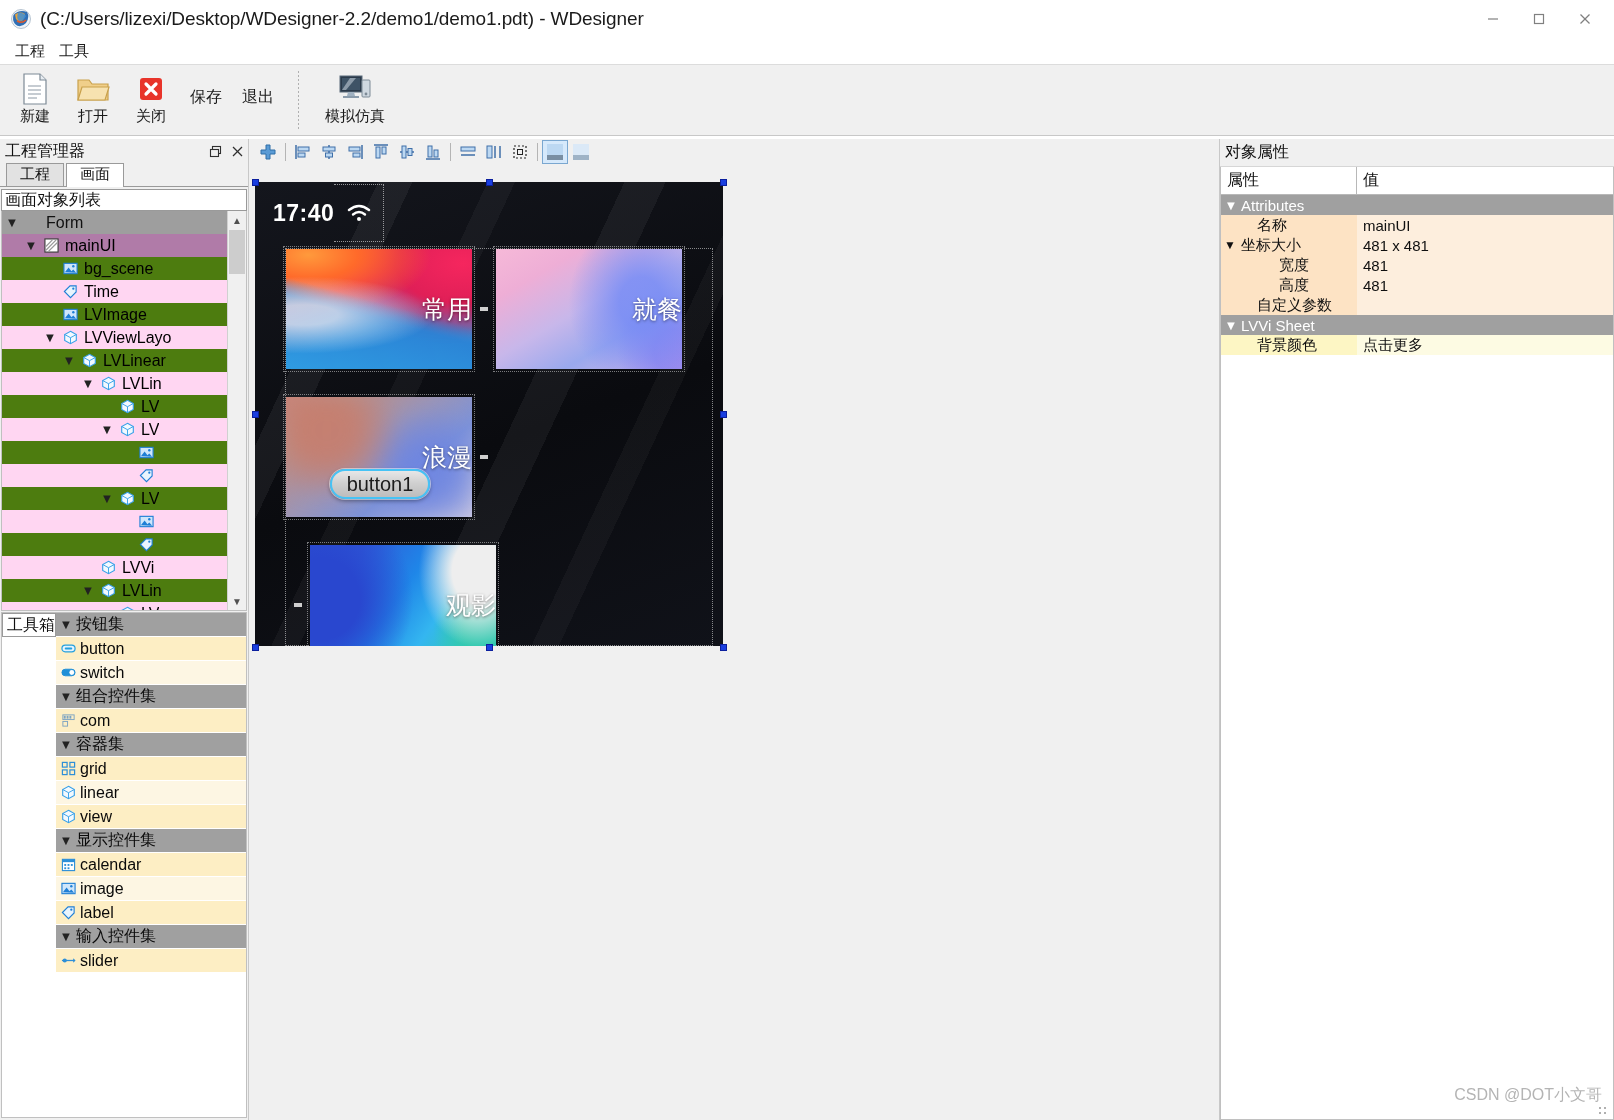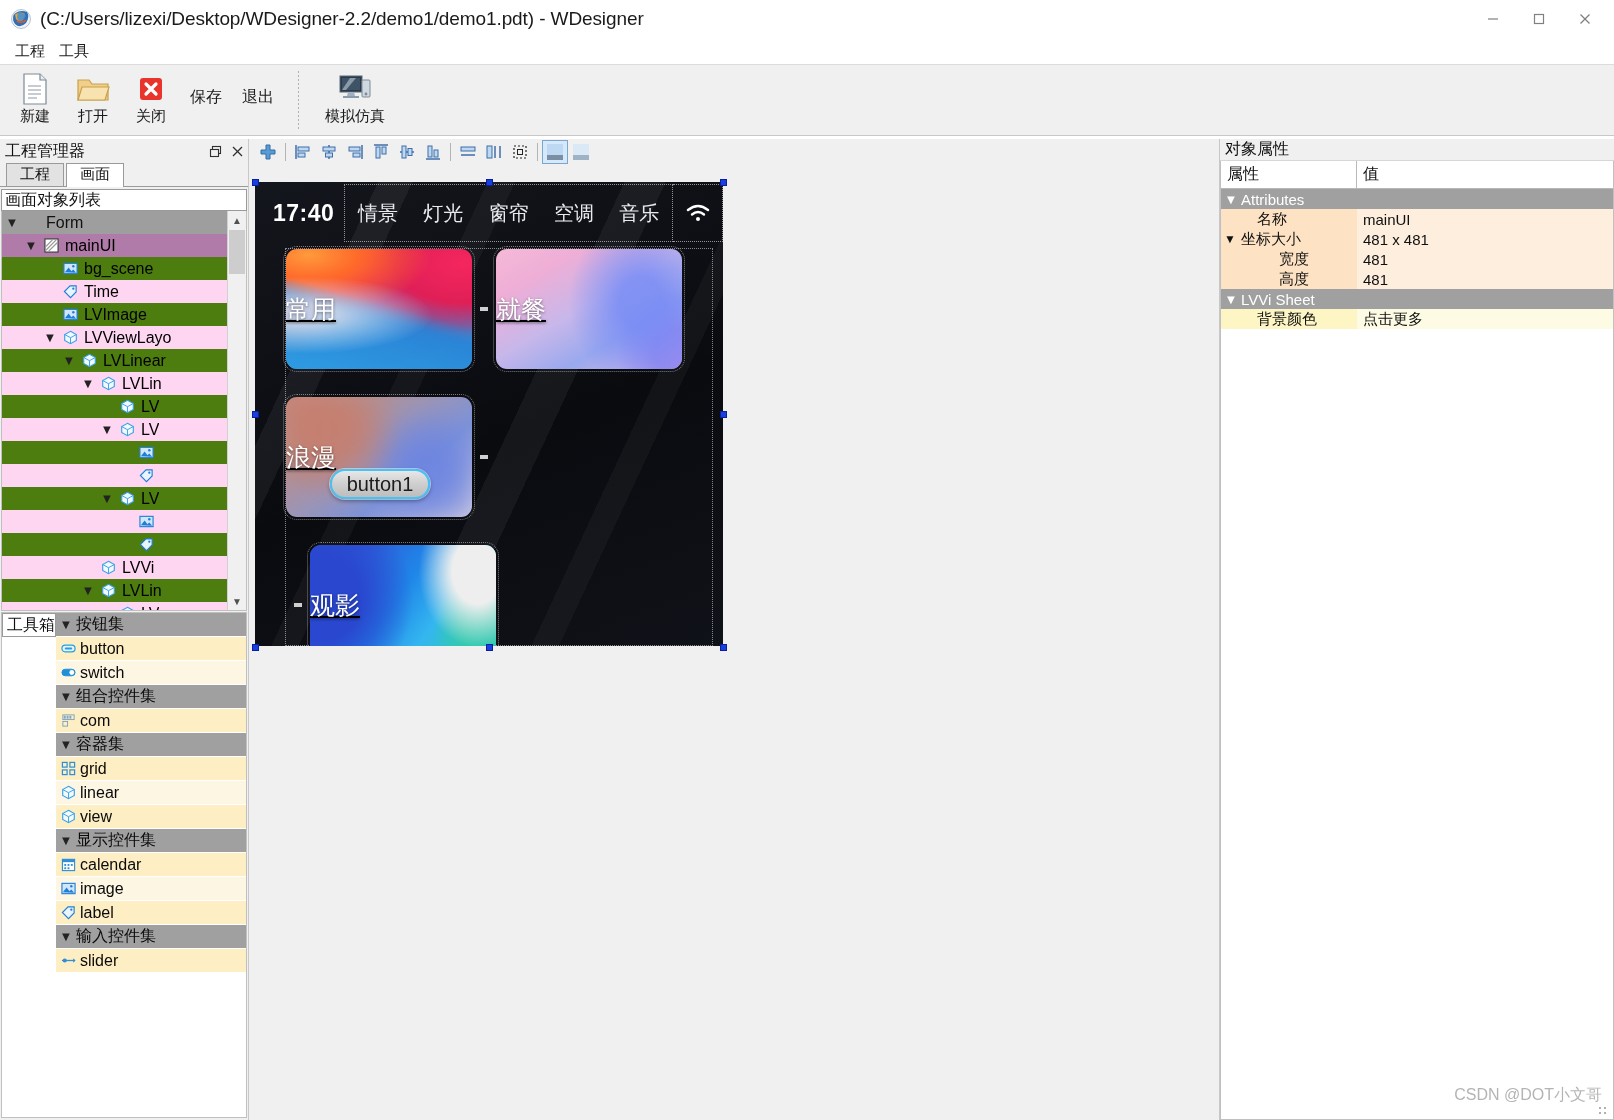--- a/index.html
+++ b/index.html
@@ -219,23 +219,23 @@
   }
 
   #grid-wrap{
     position:absolute;left:30px;top:66px;right:10px;bottom:0;
     border:1px dotted rgba(255,255,255,.5);
   }
   .grow{
     display:flex;height:148px;align-items:flex-start;position:relative;
   }
   .gcell{
-    width:186px;height:120px;border-radius:11px;overflow:hidden;position:relative;
-    display:flex;align-items:center;justify-content:flex-start;
-    outline:1px dotted rgba(255,255,255,.45);outline-offset:2px;text-decoration:underline;
+    width:186px;height:120px;border-radius:0;overflow:hidden;position:relative;
+    display:flex;align-items:center;justify-content:flex-end;
+    outline:1px dotted rgba(255,255,255,.45);outline-offset:2px;
   }
   .gcell .cl{
     font-size:25px;color:#fff;font-family:"DejaVu Sans",sans-serif;
     text-shadow:0 1px 3px rgba(0,0,0,.5);position:relative;z-index:3;
   }
   .gspacer{width:24px;position:relative;}
   .handle-dash{
     position:absolute;width:8px;height:4px;background:#cfcfcf;
   }
 
@@ -295,21 +295,21 @@
 
   .sel-handle{
     position:absolute;width:7px;height:7px;background:#1a3fe0;border:1px solid #0b1f9e;z-index:20;
   }
 
   
   #right-dock{
     width:394px;flex:0 0 394px;background:#f0f0f0;display:flex;flex-direction:column;
   }
   #prop-title{
-    height:22px;display:flex;align-items:center;font-size:16px;color:#101010;
+    height:28px;display:flex;align-items:center;font-size:16px;color:#101010;
     padding-left:5px;background:#f0f0f0;border-bottom:1px solid #d6d6d6;
   }
   #prop-table{flex:1;background:#ffffff;border:1px solid #c0c0c0;border-top:none;overflow:hidden;}
   .ph-row{display:flex;height:28px;border-bottom:1px solid #b8b8b8;background:#ffffff;}
   .ph-c1{width:136px;flex:0 0 136px;border-right:1px solid #b8b8b8;
          display:flex;align-items:center;padding-left:6px;font-size:16px;color:#101010;}
   .ph-c2{flex:1;display:flex;align-items:center;padding-left:6px;font-size:16px;color:#101010;}
   .pg-row{
     height:20px;background:#a0a0a0;display:flex;align-items:center;
     font-size:15px;color:#ffffff;cursor:default;
@@ -918,27 +918,20 @@
         </div>
       </div>
     <div id="canvas-host">
 
       <div id="design-sel">
         <div id="design">
           <div class="bg-streaks"></div>
 
           <div id="statusbar">
             <div id="clock">17:40</div>
-            <div id="navtabs">
-                <div class="navtab">情景</div>
-                <div class="navtab">灯光</div>
-                <div class="navtab">窗帘</div>
-                <div class="navtab">空调</div>
-                <div class="navtab">音乐</div>
-              </div>
             <div id="wifi-box">
               <svg width="26" height="20" viewBox="0 0 26 20">
                 <path d="M3 7 Q13 -1 23 7" stroke="#ffffff" stroke-width="2.4" fill="none" stroke-linecap="round"></path>
                 <path d="M7 11.5 Q13 6.5 19 11.5" stroke="#ffffff" stroke-width="2.4" fill="none" stroke-linecap="round"></path>
                 <circle cx="13" cy="16" r="2" fill="#ffffff"></circle>
               </svg>
             </div>
           </div>
 
           <div id="grid-wrap">
@@ -1018,20 +1011,27 @@
             </div>
             <div class="pr-c2">481</div>
           </div>
           <div class="pr-row">
             <div class="pr-c1">
               <span class="pr-chev"></span>
               <span class="pr-name ind2">高度</span>
             </div>
             <div class="pr-c2">481</div>
           </div>
+          <div class="pr-row">
+            <div class="pr-c1">
+              <span class="pr-chev"></span>
+              <span class="pr-name ind1">自定义参数</span>
+            </div>
+            <div class="pr-c2"></div>
+          </div>
           <div class="pg-row">
             <span class="chev">▼</span>
             <span>LVVi Sheet</span>
           </div>
           <div class="pr-row">
             <div class="pr-c1 yellow">
               <span class="pr-chev"></span>
               <span class="pr-name ind1">背景颜色</span>
             </div>
             <div class="pr-c2 yellow">点击更多</div>

